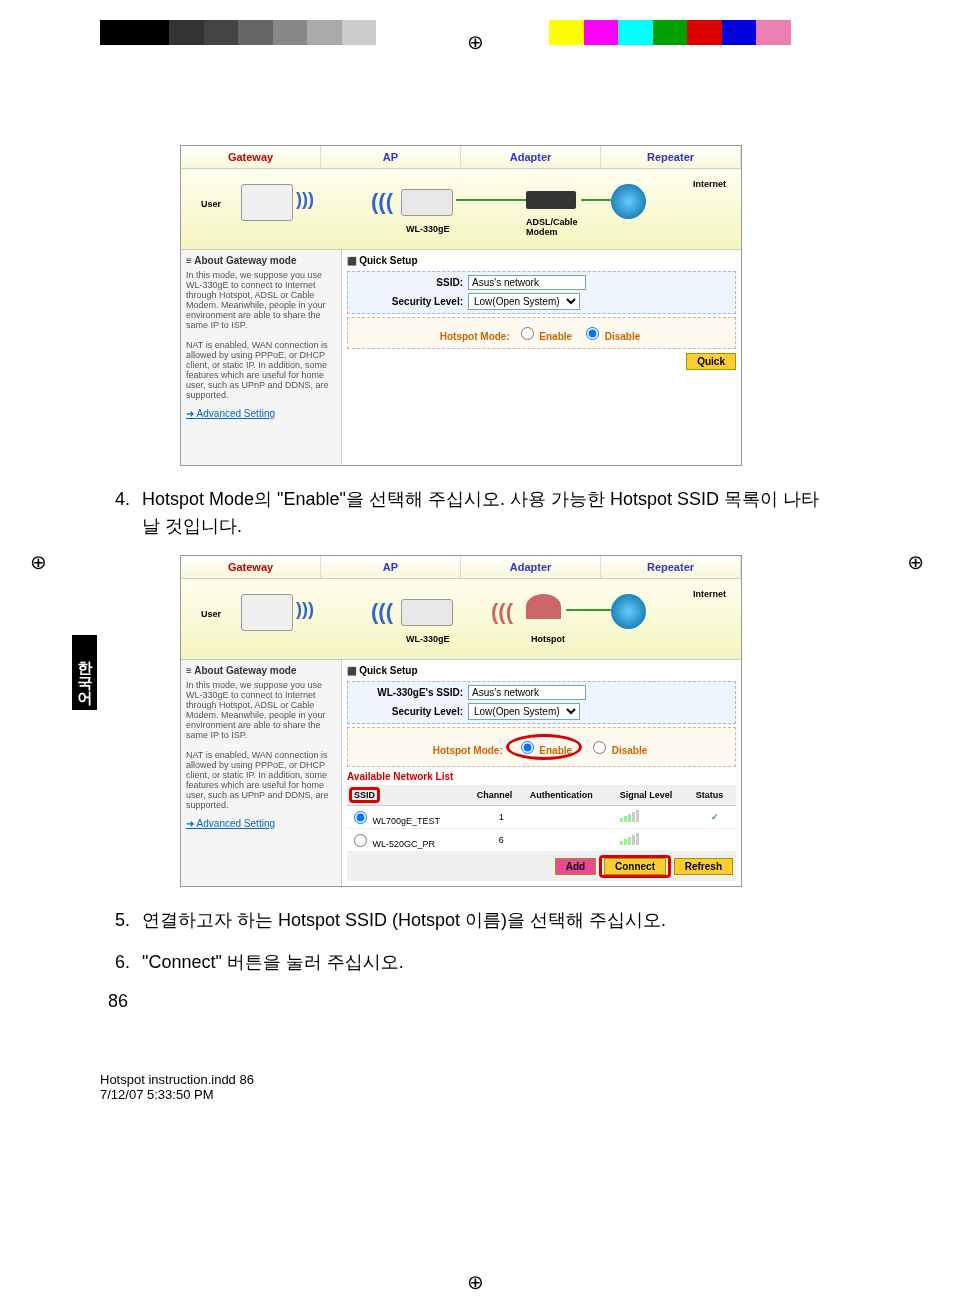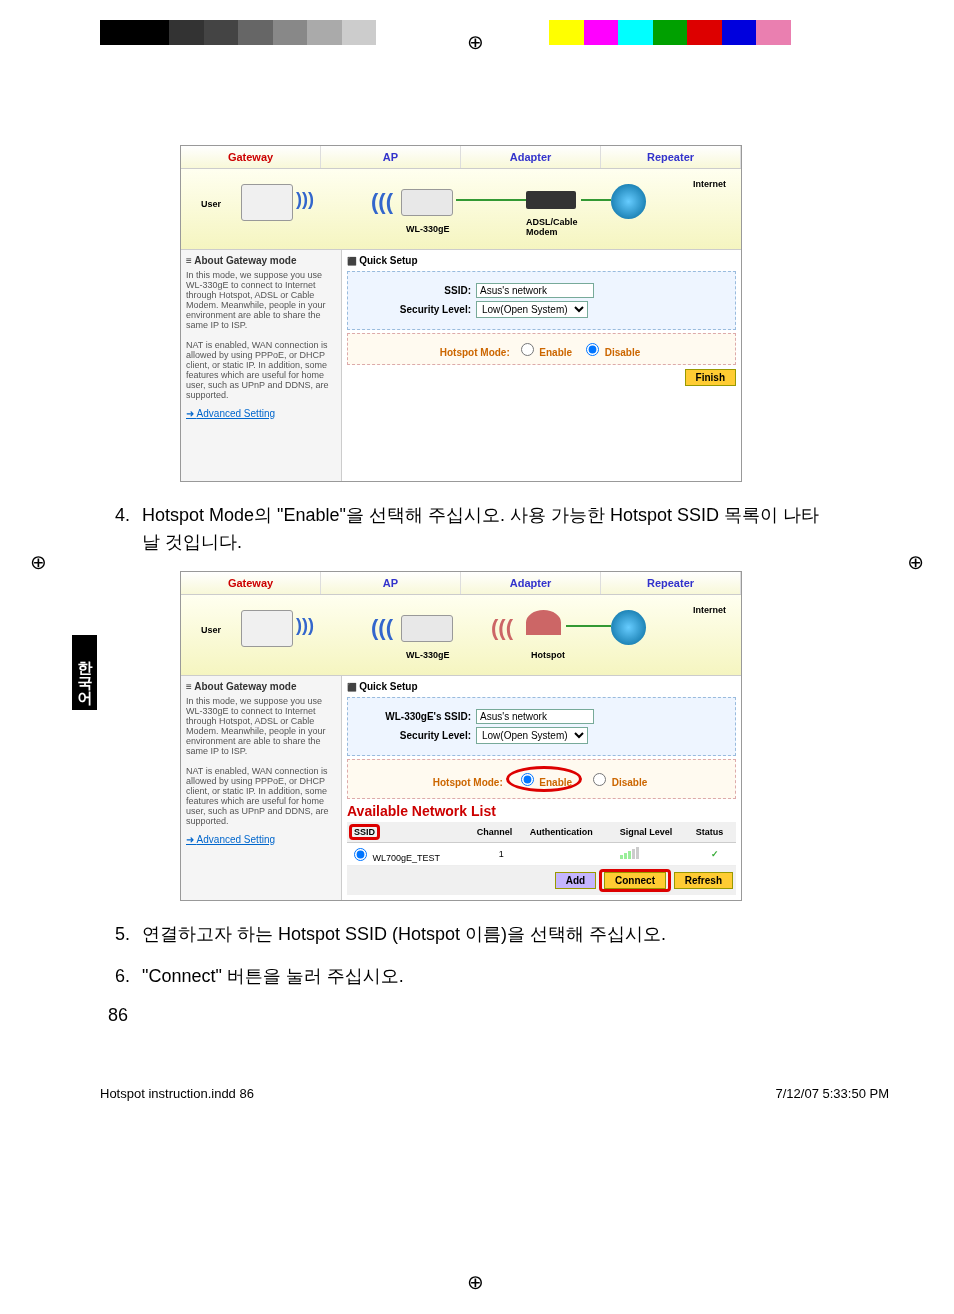--- a/index.html
+++ b/index.html
@@ -28,47 +28,47 @@
 .d-line { position:absolute; top:30px; height:2px; background:#393; }
 .lower { display:flex; }
 .about { width:150px; background:#f5f5f5; border-right:1px solid #ccc; padding:5px; font-size:9px; color:#555; }
 .about-title { font-weight:bold; font-size:10px; color:#333; margin-bottom:4px; }
 .about-title::before { content:"≡ "; }
 .adv-link { color:#06c; text-decoration:underline; font-size:10px; margin-top:8px; display:block; }
 .adv-link::before { content:"➜ "; color:#06c; }
 .setup { flex:1; padding:5px; }
 .setup-title { font-weight:bold; font-size:10px; margin-bottom:5px; }
 .setup-title::before { content:"⬛ "; color:#999; font-size:8px; }
-.form-box { border:1px dashed #9bd; background:#eef5ff; padding:8px; margin-bottom:3px; }
+.form-box { border:1px dashed #9bd; background:#eef5ff; margin-bottom:3px; }
 .form-row { display:flex; align-items:center; margin:3px 0; }
 .form-label { width:115px; text-align:right; font-weight:bold; font-size:10px; padding-right:5px; }
 .form-input { border:1px solid #7a9; padding:1px 3px; font-size:10px; width:110px; background:#fff; }
 .form-select { border:1px solid #7a9; font-size:10px; width:112px; background:#fff; padding:1px; }
 .hotspot-box { border:1px dashed #daa; background:#fffaf0; padding:6px; margin-bottom:4px; font-size:10px; font-weight:bold; color:#c60; text-align:center; }
 .hotspot-box label { margin:0 3px; }
 .finish-row { text-align:right; }
 .btn { border:1px solid #990; background:#fc3; font-weight:bold; font-size:10px; padding:2px 10px; color:#000; }
 .red-circle { border:3px solid #d00; border-radius:50%; display:inline-block; padding:1px 4px; }
 .red-oval { border:3px solid #d00; border-radius:4px; display:inline-block; padding:0 2px; }
 .net-table { width:100%; font-size:9px; border-collapse:collapse; margin-top:3px; }
 .net-table th { font-weight:bold; text-align:left; border-bottom:1px solid #ccc; padding:2px; background:#f0f0f0; }
 .net-table td { padding:2px; border-bottom:1px solid #eee; }
-.net-title { font-weight:bold; font-size:14px; color:#c00; margin:3px 0; }
+.net-title { font-weight:bold; font-size:10px; color:#c00; margin:3px 0; }
 .signal { display:inline-flex; gap:1px; align-items:flex-end; }
 .signal i { width:3px; background:#9e9; display:inline-block; }
 .signal i:nth-child(1){height:4px}.signal i:nth-child(2){height:6px}.signal i:nth-child(3){height:8px;background:#ccc}.signal i:nth-child(4){height:10px;background:#ccc}.signal i:nth-child(5){height:12px;background:#ccc}
 .signal.s3 i:nth-child(3){background:#9e9}
 .signal.s4 i:nth-child(3),.signal.s4 i:nth-child(4){background:#9e9}
 .btn-row { text-align:right; padding:3px; background:#f0f0f0; }
 .check-icon { color:#3a3; font-weight:bold; }
 .step-text { font-size:18px; line-height:1.5; margin:12px 0 15px 0; display:flex; }
 .step-num { width:30px; text-align:right; margin-right:12px; }
 .step-body { flex:1; }
 .page-num { font-size:18px; margin:15px 0 0 8px; }
-.footer { display:flex; justify-content:space-between; font-size:13px; padding:60px 65px 30px 100px; }
+.footer { display:flex; justify-content:space-between; font-size:13px; padding:60px 65px 30px 100px;flex-direction:column; }
 .reg-mark { position:absolute; font-size:20px; }
 </style>
 </head>
 <body>
 
 <div class="calibration" id="calib">
     <div style="background: rgb(0, 0, 0);"></div>
     <div style="background: rgb(0, 0, 0);"></div>
     <div style="background: rgb(51, 51, 51);"></div>
     <div style="background: rgb(68, 68, 68);"></div>
@@ -137,21 +137,21 @@
         <div class="form-row">
           <span class="form-label">Security Level:</span>
           <select class="form-select"><option>Low(Open System)</option></select>
         </div>
       </div>
       <div class="hotspot-box">
         <span>Hotspot Mode:</span>
         <label><input type="radio" style=""> <span>Enable</span></label>
         <label><input type="radio" checked="" style=""> <span>Disable</span></label>
       </div>
-      <div class="finish-row"><button class="btn">Finish</button></div>
+      <div class="finish-row"><button class="btn">Quick</button></div>
       <div style="height:90px"></div>
     </div>
   </div>
 </div>
 
 <div class="step-text">
   <span class="step-num">4.</span>
       <span class="step-body">Hotspot Mode의 "Enable"을 선택해 주십시오. 사용 가능한 Hotspot SSID 목록이 나타날 것입니다.</span>
 </div>
 
@@ -220,24 +220,37 @@
                 <td style="text-align:center"></td>
                 <td><span class="signal s3">
                     <i></i>
                     <i></i>
                     <i></i>
                     <i></i>
                     <i></i>
                   </span></td>
                 <td style="text-align:center"><span class="check-icon">✓</span></td>
               </tr>
+              <tr>
+                <td><input type="radio" style=""> WL-520GC_PR</td>
+                <td style="text-align:center">6</td>
+                <td style="text-align:center"></td>
+                <td><span class="signal s3">
+                    <i></i>
+                    <i></i>
+                    <i></i>
+                    <i></i>
+                    <i></i>
+                  </span></td>
+                <td style="text-align:center"><span class="check-icon"></span></td>
+              </tr>
             </tbody>
       </table>
       <div class="btn-row">
-        <button class="btn" style="background:#c4b5fd">Add</button>
+        <button class="btn" style="background:#ec4899">Add</button>
         <span class="red-oval"><button class="btn">Connect</button></span>
         <button class="btn">Refresh</button>
       </div>
     </div>
   </div>
 </div>
 
 <div class="step-text">
   <span class="step-num">5.</span>
       <span class="step-body">연결하고자 하는 Hotspot SSID (Hotspot 이름)을 선택해 주십시오.</span>

